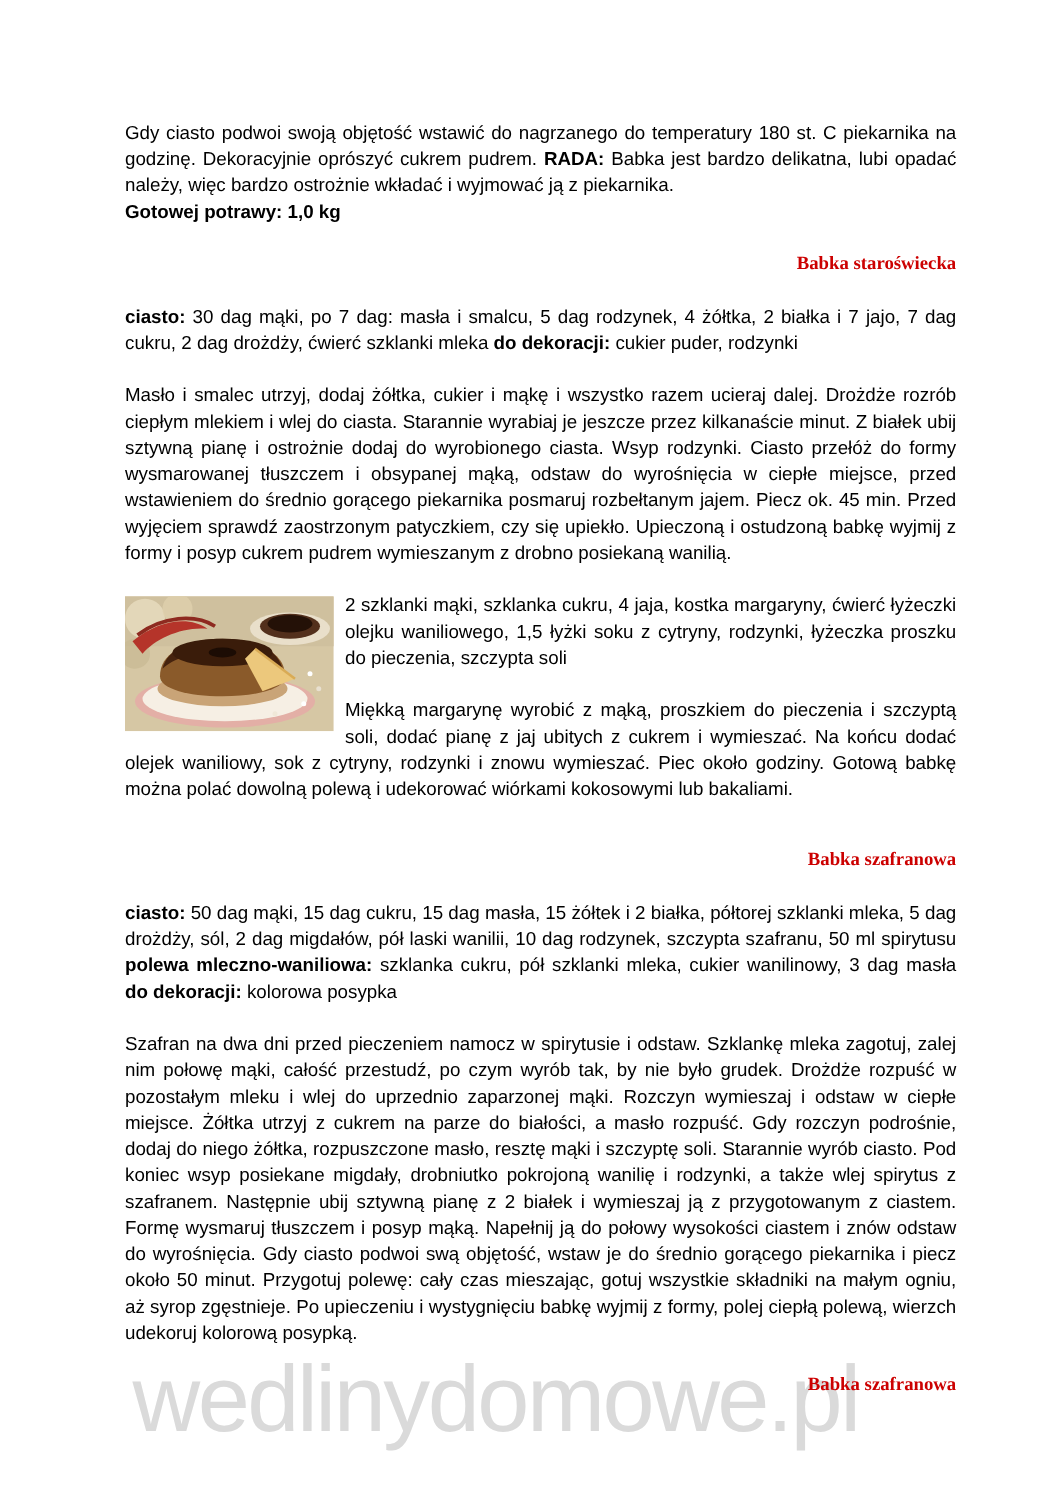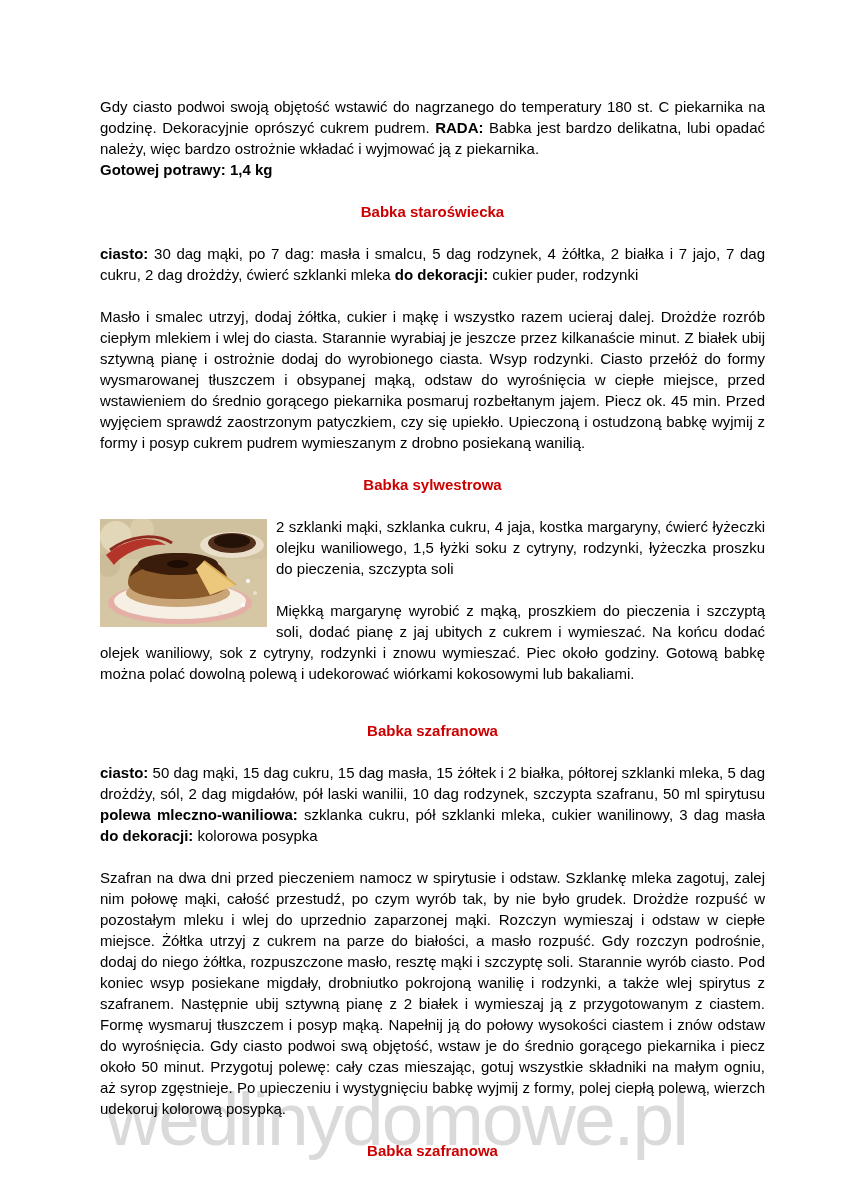--- a/index.html
+++ b/index.html
@@ -20,22 +20,23 @@
     line-height: 21px;
     text-align: justify;
   }
   .para { margin: 0 0 21px 0; }
   .heading {
     font-size: 15px;
     line-height: 21px;
     font-weight: bold;
     color: var(--heading-red, #cc0000);
     margin: 15px 0 21px 0;
-    text-align: center;
+    text-align: right;
     clear: both;
+    font-family: Liberation Serif, serif;
   }
   .section-with-image::after { content: ""; display: block; clear: both; }
   .cake-photo {
     float: left;
     width: 167px;
     height: 108px;
     margin: 3px 9px 4px 0;
   }
   .cake-photo svg { display: block; }
   .watermark {
@@ -47,29 +48,28 @@
     letter-spacing: -2px;
     white-space: nowrap;
     color: var(--watermark-gray, #dcdcdc);
   }
 </style>
 </head>
 <body>
 
 <div class="page">
 
-  <p class="para"><span>Gdy ciasto podwoi swoją objętość wstawić do nagrzanego do temperatury 180 st. C piekarnika na godzinę. Dekoracyjnie oprószyć cukrem pudrem. </span><strong>RADA:</strong><span> Babka jest bardzo delikatna, lubi opadać należy, więc bardzo ostrożnie wkładać i wyjmować ją z piekarnika.</span><br><strong>Gotowej potrawy: 1,4 kg</strong></p>
+  <p class="para"><span>Gdy ciasto podwoi swoją objętość wstawić do nagrzanego do temperatury 180 st. C piekarnika na godzinę. Dekoracyjnie oprószyć cukrem pudrem. </span><strong>RADA:</strong><span> Babka jest bardzo delikatna, lubi opadać należy, więc bardzo ostrożnie wkładać i wyjmować ją z piekarnika.</span><br><strong>Gotowej potrawy: 1,0 kg</strong></p>
 
   <h2 class="heading">Babka staroświecka</h2>
 
   <p class="para"><strong>ciasto:</strong><span> 30 dag mąki, po 7 dag: masła i smalcu, 5 dag rodzynek, 4 żółtka, 2 białka i 7 jajo, 7 dag cukru, 2 dag drożdży, ćwierć szklanki mleka </span><strong>do dekoracji:</strong><span> cukier puder, rodzynki</span></p>
 
   <p class="para">Masło i smalec utrzyj, dodaj żółtka, cukier i mąkę i wszystko razem ucieraj dalej. Drożdże rozrób ciepłym mlekiem i wlej do ciasta. Starannie wyrabiaj je jeszcze przez kilkanaście minut. Z białek ubij sztywną pianę i ostrożnie dodaj do wyrobionego ciasta. Wsyp rodzynki. Ciasto przełóż do formy wysmarowanej tłuszczem i obsypanej mąką, odstaw do wyrośnięcia w ciepłe miejsce, przed wstawieniem do średnio gorącego piekarnika posmaruj rozbełtanym jajem. Piecz ok. 45 min. Przed wyjęciem sprawdź zaostrzonym patyczkiem, czy się upiekło. Upieczoną i ostudzoną babkę wyjmij z formy i posyp cukrem pudrem wymieszanym z drobno posiekaną wanilią.</p>
 
-  <h2 class="heading">Babka sylwestrowa</h2>
 
   <div class="section-with-image">
     <div class="cake-photo">
       <svg width="167" height="108" viewBox="0 0 167 108" xmlns="http://www.w3.org/2000/svg">
         <rect width="167" height="108" fill="#d6c7a4"></rect>
         <rect width="167" height="40" fill="#cfc09e"></rect>
         <circle cx="16" cy="18" r="16" fill="#e6dabd" opacity="0.85"></circle>
         <circle cx="42" cy="10" r="12" fill="#decfac" opacity="0.85"></circle>
         <circle cx="8" cy="46" r="12" fill="#c8b993" opacity="0.7"></circle>
         <path d="M6 36 C 28 18, 52 16, 66 26 C 46 24, 24 34, 14 46 Z" fill="#b5342a"></path>

